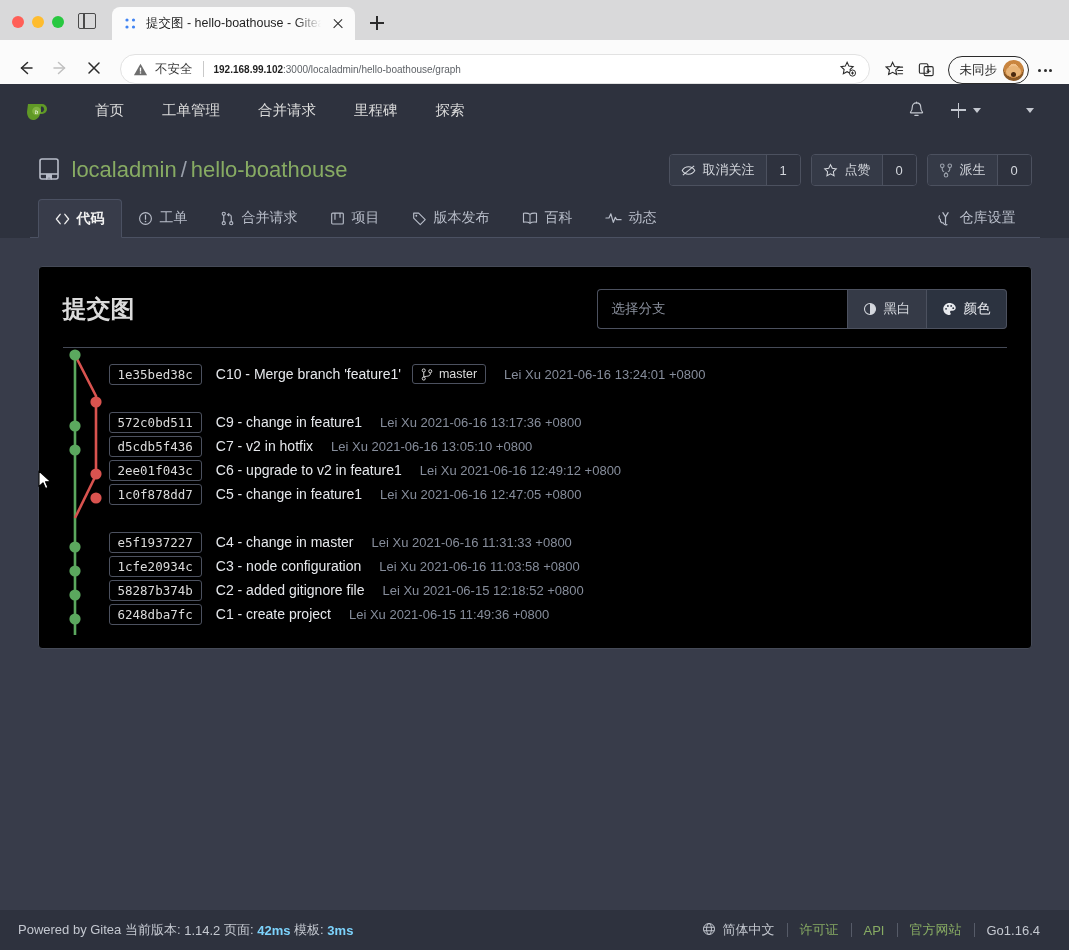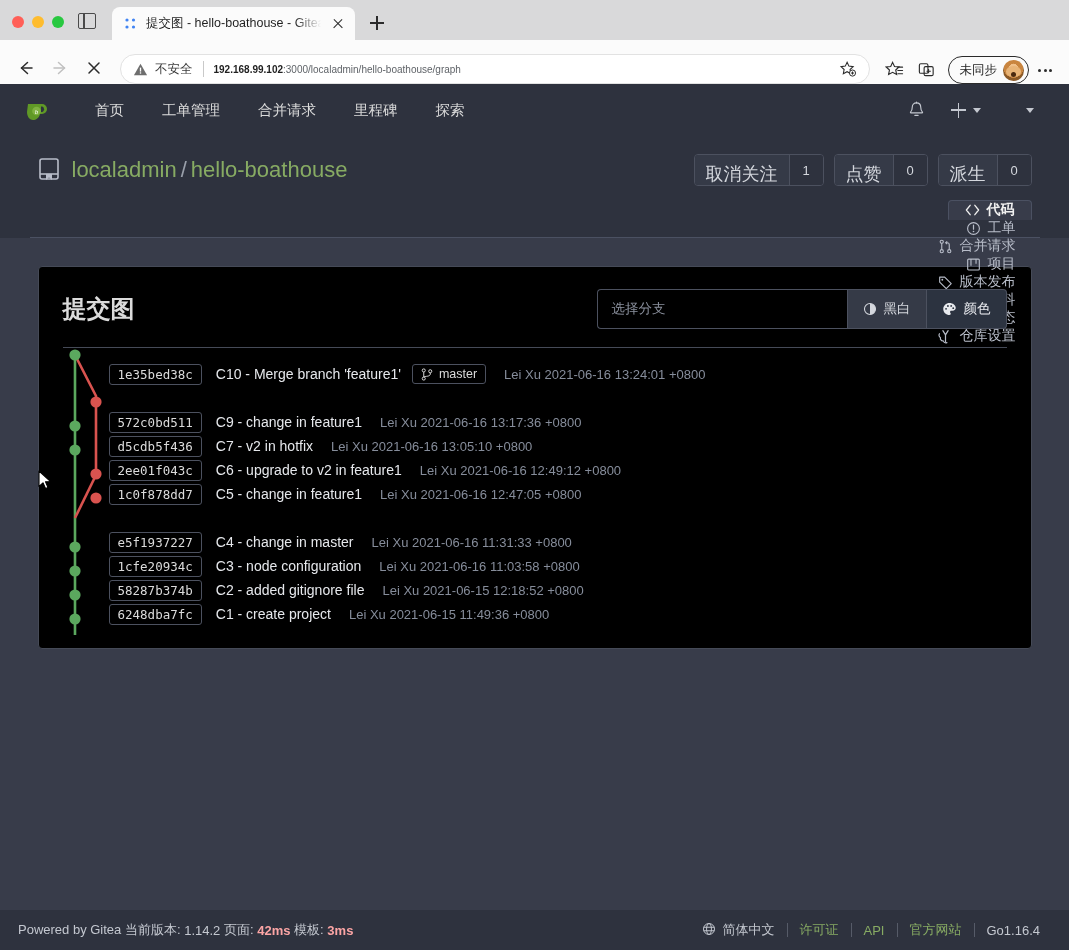--- a/index.html
+++ b/index.html
@@ -134,30 +134,30 @@
   }
   .repo-head-inner { width: 1010px; margin: 0 auto; padding: 0 8px; display:flex; align-items:center; }
   .repo-icon { margin-right: 12px; display:flex; align-items:center; }
   .repo-name { font-size: 22px; color: #87ab63; white-space: nowrap; }
   .repo-name .sep { color: #9aa0ab; margin: 0 4px; font-weight: 300; }
   .repo-name .owner { color:#87ab63; }
   .repo-actions { margin-left: auto; display: flex; gap: 10px; }
   .btnpair { display: flex; height: 32px; border: 1px solid #4c515f; border-radius: 4px; overflow: hidden; }
   .btnpair .lbl {
     display: flex; align-items: center; gap: 7px; padding: 0 11px;
-    font-size: 18px; color: #d4d7dd; background: #353a47; white-space: nowrap; flex-direction: column;
+    font-size: 13px; color: #d4d7dd; background: #353a47; white-space: nowrap;
   }
   .btnpair .cnt {
     display: flex; align-items: center; justify-content: center; min-width: 34px;
     font-size: 13px; color: #d4d7dd; background: #2e323e; border-left: 1px solid #4c515f;
   }
 
   .repo-tabs {
     width: 1010px; margin: 14px auto 0; padding: 0 8px;
-    display: flex; align-items: flex-end; border-bottom: 1px solid #4b5162; height: 38px; flex-direction: column;
+    display: flex; align-items: flex-end; border-bottom: 1px solid #4b5162; height: 38px;
   }
   .rtab {
     display: flex; align-items: center; gap: 7px; padding: 0 16px; height: 38px;
     font-size: 14px; color: #b8bdc9; white-space: nowrap;
   }
   .rtab.active {
     background: #383c4a; color: #f0f0f0; font-weight: 700;
     border: 1px solid #4b5162; border-bottom: 1px solid #383c4a;
     border-radius: 4px 4px 0 0; margin-bottom: -1px; height: 39px;
   }
@@ -203,21 +203,21 @@
     font-size: 12.5px; color: #dbdbdb; white-space: nowrap;
   }
   .meta { font-size: 13px; color: #868d9b; margin-left: 18px; white-space: nowrap; }
   .spacer-row { height: 24px; }
 
   .gfooter {
     position: absolute; left: 0; right: 0; bottom: 0; height: 40px;
     background: #2e323e; display: flex; align-items: center; padding: 0 18px;
     font-size: 13px; color: #c4c8d0;
   }
-  .gfooter b { font-weight: 700; color: #fca5a5; }
+  .gfooter b { font-weight: 700; color: #7dd3fc; }
   .gfooter .right { margin-left: auto; display: flex; align-items: center; gap: 1px; }
   .gfooter .right .lnk { color: #87ab63; padding: 0 11px; white-space: nowrap; }
   .gfooter .right .plain { color: #c4c8d0; padding: 0 11px; white-space: nowrap; }
   .gfooter .right .divider { width: 1px; height: 14px; background: #565b68; }
   .globe { margin-right: 7px; }
 
   .cursor { position: absolute; left: 38px; top: 386px; z-index: 50; }
 </style>
 </head>
 <body>

